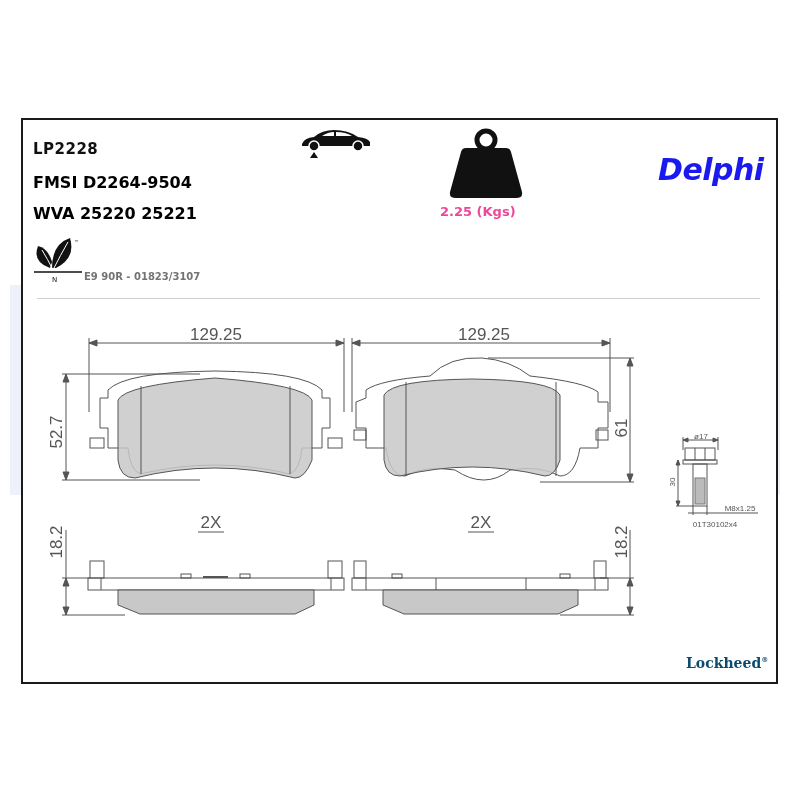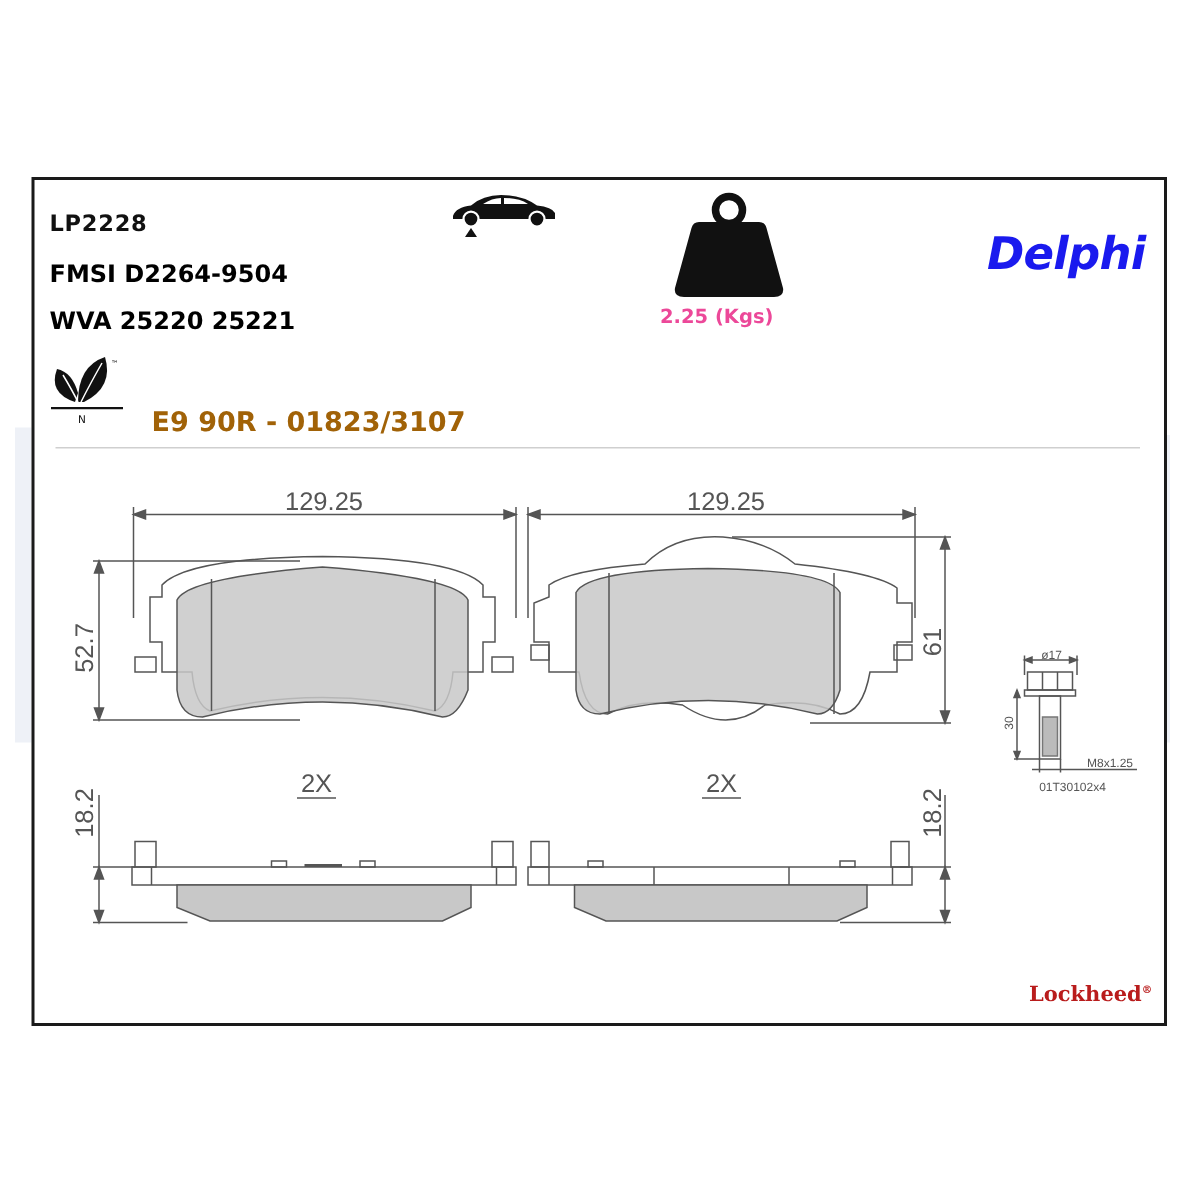--- a/index.html
+++ b/index.html
@@ -1,24 +1,24 @@
 <!DOCTYPE html>
 <html><head>
 <meta charset="utf-8">
 <style>
   html, body { margin: 0; padding: 0; background: #ffffff; }
   body { width: 800px; height: 800px; position: relative; overflow: hidden; font-family: "DejaVu Sans", sans-serif; }
   .frame { position: absolute; left: 21px; top: 118px; width: 753px; height: 562px; border: 2px solid #1a1a1a; background: #fff; }
   .watermark { position: absolute; left: 0; top: 0; width: 800px; height: 800px; pointer-events: none; }
   .title { position: absolute; left: 33px; top: 140px; font-size: 15px; font-weight: bold; color: #111; letter-spacing: 0.5px; }
   .meta { position: absolute; left: 33px; font-size: 16px; font-weight: bold; color: #000000; }
-  .ecer { position: absolute; left: 84px; top: 271px; font-size: 18px; font-weight: bold; color: #a16207; margin-left: 17px; }
+  .ecer { position: absolute; left: 84px; top: 271px; font-size: 10px; font-weight: bold; color: #737373; }
   .weight-label { position: absolute; left: 440px; top: 204px; font-size: 13px; font-weight: bold; color: #ec4899; }
   .brand { position: absolute; left: 640px; top: 152px; font-size: 30px; font-weight: bold; font-style: italic; color: #1a1aee; letter-spacing: -0.5px; margin-left: 18px; }
-  .sub-brand { position: absolute; left: 686px; top: 655px; font-size: 14px; font-weight: bold; color: #b91c1c; font-family: "DejaVu Serif", serif; }
+  .sub-brand { position: absolute; left: 686px; top: 655px; font-size: 14px; font-weight: bold; color: #0c4a6e; font-family: "DejaVu Serif", serif; }
   .sub-brand sup { font-size: 7px; }
   .dim { font-family: "Liberation Sans", sans-serif; fill: #555; }
   .icon { position: absolute; }
 </style>
 </head>
 <body>
 
 <svg class="watermark" viewBox="0 0 800 800">
   <g fill="#eef1f7">
     <path d="M10 285 L120 285 Q230 285 230 390 Q230 495 120 495 L10 495 Z M70 330 L70 450 L110 450 Q165 450 165 390 Q165 330 110 330 Z"></path>

